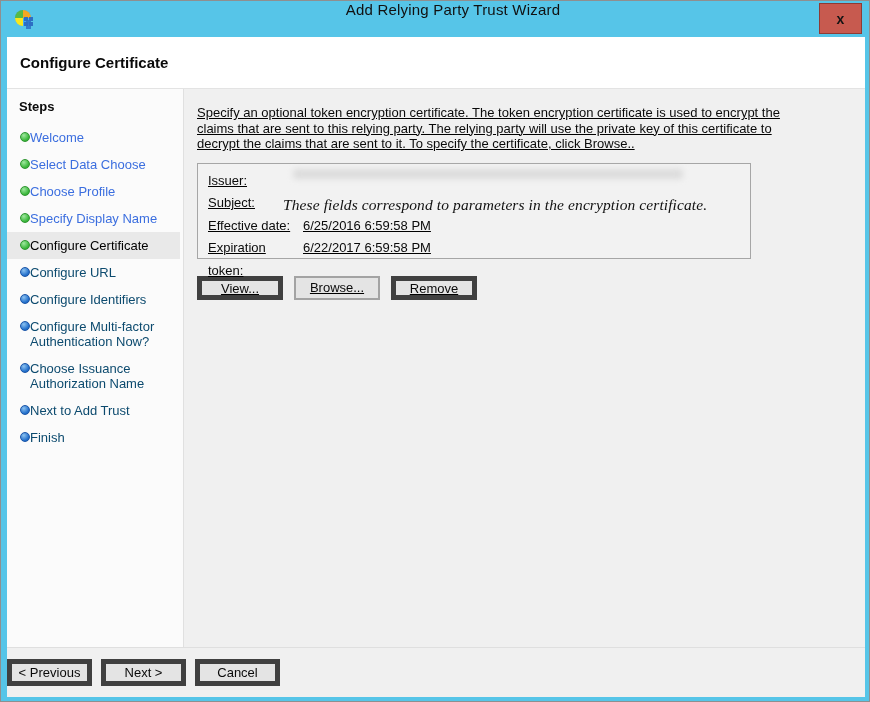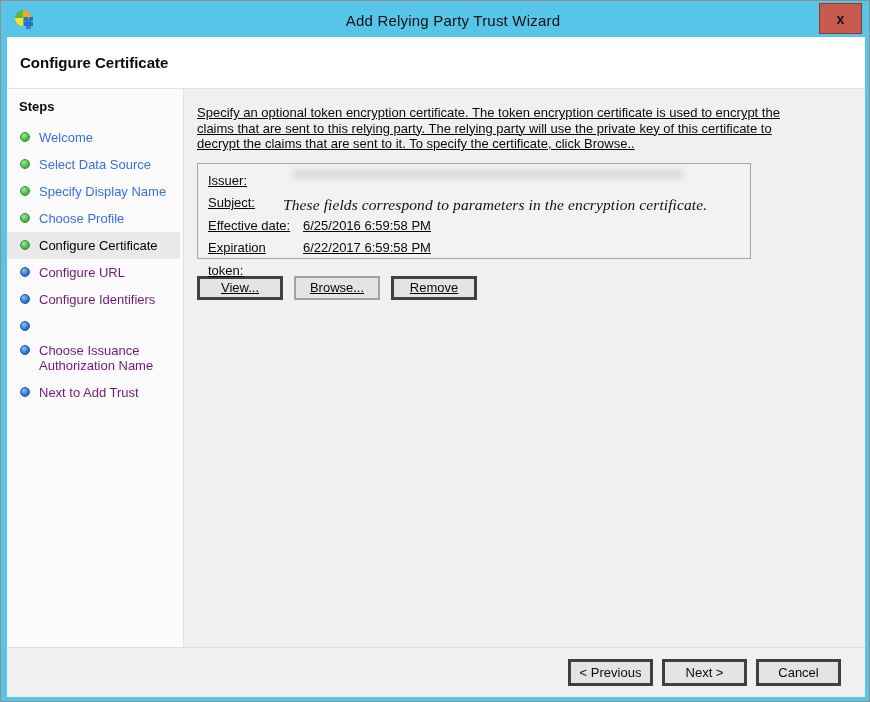--- a/index.html
+++ b/index.html
@@ -10,21 +10,21 @@
     position:relative; width:870px; height:702px;
     background:#56C5E8;
     border:1px solid #8f8f8f;
     overflow:hidden;
   }
 
   
   .titlebar {
     position:absolute; left:0; top:0; width:100%; height:28px;
     background:#56C5E8;
-    display:flex; align-items:flex-end;padding-left:36px;
+    display:flex; align-items:flex-start;padding-left:36px;
   }
   .app-icon { position:absolute; left:12px; top:7px; width:24px; height:24px; }
   .title-text {
     width:100%; text-align:center;
     font-size:15px; color:#111; letter-spacing:.2px;
   }
   .close-btn {
     position:absolute; right:7px; top:2px; width:43px; height:31px;
     background:#C75A4F; border:1px solid #8E3B34;
     color:#141414; font-weight:bold; font-size:14px;
@@ -42,34 +42,34 @@
 
   
   .body { position:absolute; left:6px; top:88px; width:858px; height:558px; display:flex; }
   .sidebar {
     width:177px; background:#FBFBFB; border-right:1px solid #E0E0E0;
     padding:8px 0 0 0;
   }
   .steps-heading { font-size:13px; font-weight:bold; color:#0a0a0a; padding:2px 0 10px 12px; }
   .steps-list { list-style:none; }
   .step {
-    display:flex; align-items:flex-start; gap:9px;
+    display:flex; align-items:flex-start; 
     padding:6px 6px 6px 13px; margin-right:3px;
     font-size:13px; line-height:15px;
   }
   .bullet { width:10px; height:10px; border-radius:50%; flex:none; margin-top:2px; }
   .step.done .bullet {
     background:radial-gradient(circle at 35% 30%, #9FE89F 0%, #3DB83D 65%, #2E9E2E 100%);
     border:1px solid #2E9630;
   }
   .step.pending .bullet {
     background:radial-gradient(circle at 35% 30%, #8CC2F0 0%, #2571CC 65%, #1C5CB0 100%);
     border:1px solid #1A55A8;
   }
-  .step .step-label { color:#701a75; }
+  .step .step-label { color:#0c4a6e; }
   .step.link .step-label { color:#3B6EDF; cursor:pointer; }
   .step.current { background:#E9E9E9; }
   .step.current .step-label { color:#000; }
 
   .main { flex:1; background:#F0F0F0; padding:16px 14px 0 13px; position:relative;text-decoration:underline; }
   .description {
     font-size:13px; line-height:15.5px; color:#0a0a0a; width:608px;
   }
 
   
@@ -86,33 +86,33 @@
     background:#c9c9c9; opacity:.55; filter:blur(3px); border-radius:3px;
   }
   .annotation {
     position:absolute; left:85px; top:32px; width:510px;
     font-family:"Liberation Serif", serif; font-style:italic;
     font-size:15.5px; color:#111; letter-spacing:.1px;
   }
 
   
   .btn {
-    background:#E4E4E4; border:3px solid #404040;
+    background:#E4E4E4; border:5px solid #404040;
     font-family:"Liberation Sans", sans-serif;
     font-size:13px; color:#0a0a0a; cursor:default;
   }
   .cert-actions { margin-top:17px; display:flex; }
   .cert-actions .btn { width:86px; height:24px; margin-right:11px; }
   .cert-actions .btn.focused { border:2px solid #a3a3a3; }
 
   
   .footer {
     position:absolute; left:6px; top:646px; width:858px; height:50px;
     background:#F0F0F0; border-top:1px solid #DFDFDF;
-    display:flex; align-items:center; justify-content:flex-end;
+    display:flex; align-items:center; 
     padding-right:24px; gap:9px;
   }
   .footer .btn { width:85px; height:27px; }
 </style>
 </head>
 <body>
 
 <div class="window">
 
   <div class="titlebar">
@@ -141,52 +141,57 @@
 
     <div class="sidebar">
       <div class="steps-heading">Steps</div>
       <ul class="steps-list">
         <li class="step done link">
           <span class="bullet"></span>
           <span class="step-label">Welcome</span>
           </li>
         <li class="step done link">
           <span class="bullet"></span>
-          <span class="step-label">Select Data Source</span>
+          <span class="step-label">Select Data Choose</span>
+          </li>
+        <li class="step done link">
+          <span class="bullet"></span>
+          <span class="step-label">Choose Profile</span>
           </li>
         <li class="step done link">
           <span class="bullet"></span>
           <span class="step-label">Specify Display Name</span>
           </li>
-        <li class="step done link">
-          <span class="bullet"></span>
-          <span class="step-label">Choose Profile</span>
-          </li>
         <li class="step done current">
           <span class="bullet"></span>
           <span class="step-label">Configure Certificate</span>
           </li>
         <li class="step pending">
           <span class="bullet"></span>
           <span class="step-label">Configure URL</span>
           </li>
         <li class="step pending">
           <span class="bullet"></span>
           <span class="step-label">Configure Identifiers</span>
           </li>
         <li class="step pending">
           <span class="bullet"></span>
+          <span class="step-label">Configure Multi-factor Authentication Now?</span>
           </li>
         <li class="step pending">
           <span class="bullet"></span>
           <span class="step-label">Choose Issuance Authorization Name</span>
           </li>
         <li class="step pending">
           <span class="bullet"></span>
           <span class="step-label">Next to Add Trust</span>
+          </li>
+        <li class="step pending">
+          <span class="bullet"></span>
+          <span class="step-label">Finish</span>
           </li>
       </ul>
     </div>
 
     <div class="main">
       <p class="description">Specify an optional token encryption certificate.  The token encryption certificate is used to encrypt the claims that are sent to this relying party.  The relying party will use the private key of this certificate to decrypt the claims that are sent to it.  To specify the certificate, click Browse..</p>
 
       <div class="cert-box">
         <div class="redacted-smudge"></div>
         <div class="cert-row">

